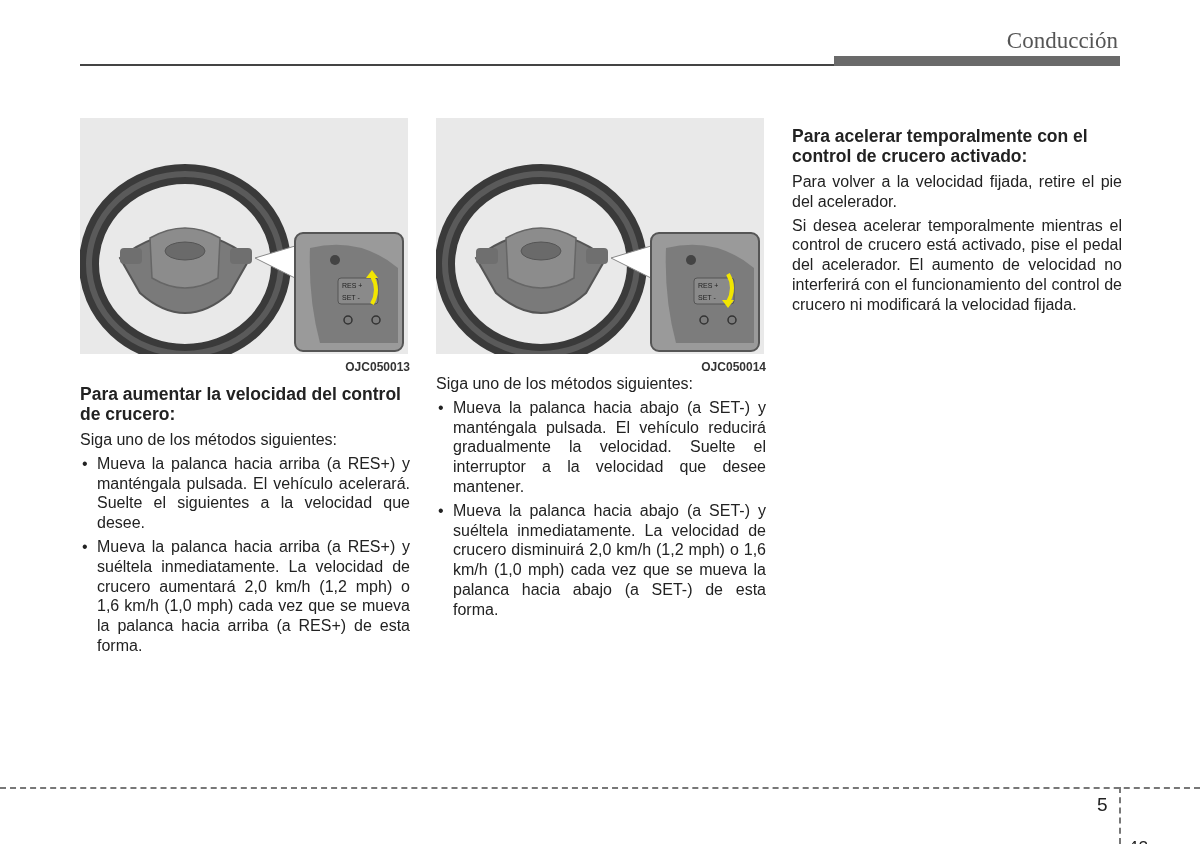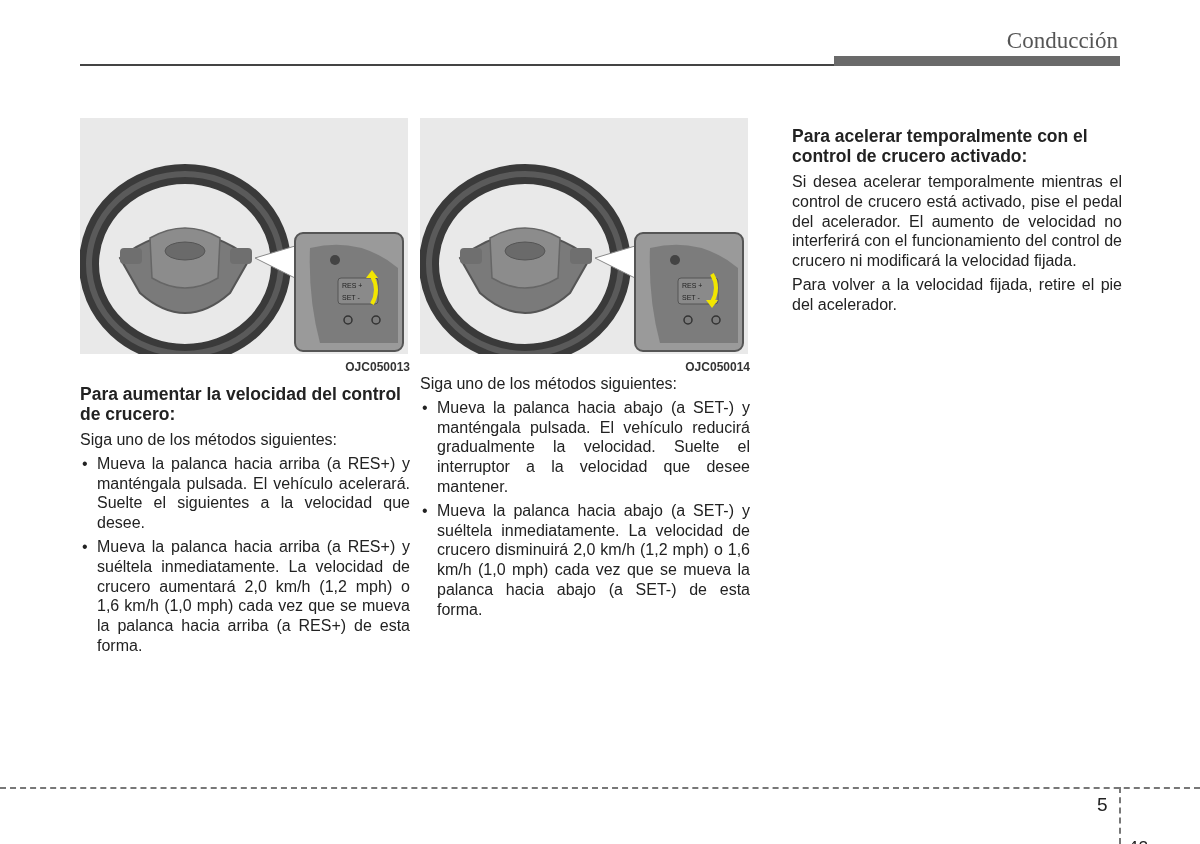--- a/index.html
+++ b/index.html
@@ -5,21 +5,21 @@
   html, body { margin:0; padding:0; }
   body { width:1200px; height:844px; background:#ffffff; position:relative; overflow:hidden;
          font-family:"Liberation Sans", sans-serif; color:#222; }
   .header-title { position:absolute; right:82px; top:28px; font-family:"Liberation Serif", serif;
                   font-size:23px; color:#555; }
   .header-line-thin { position:absolute; left:80px; top:64px; width:756px; height:2px; background:#444; }
   .header-line-thick { position:absolute; left:834px; top:56px; width:286px; height:10px; background:#6a6a6a; }
 
   .col { position:absolute; top:118px; width:330px; }
   .col1 { left:80px; }
-  .col2 { left:420px; }
+  .col2 { left:436px; }
   .col3 { left:792px; top:118px; }
 
   .figure { width:328px; height:236px; background:#e9e9e9; position:relative; overflow:hidden; }
   .fig-code { text-align:right; font-size:12px; color:#333; margin-top:6px; height:14px; line-height:14px;font-weight:bold; }
 
   h2 { font-size:17.5px; font-weight:bold; margin:10px 0 6px 0; line-height:20px; color:#222; }
   .col3 h2 { margin-top:8px; }
   p { font-size:16px; line-height:19.8px; margin:0 0 4px 0; text-align:justify; color:#222; }
   ul { list-style:none; margin:0; padding:0; }
   li { font-size:16px; line-height:19.8px; position:relative; padding-left:17px; margin-bottom:4px;
@@ -98,20 +98,20 @@
   <div class="fig-code">OJC050014</div>
   <p>Siga uno de los métodos siguientes:</p>
   <ul>
     <li><span class="bullet">•</span><span>Mueva la palanca hacia abajo (a SET-) y manténgala pulsada. El vehículo reducirá gradualmente la velocidad. Suelte el interruptor a la velocidad que desee mantener.</span></li>
     <li><span class="bullet">•</span><span>Mueva la palanca hacia abajo (a SET-) y suéltela inmediatamente. La velocidad de crucero disminuirá 2,0 km/h (1,2 mph) o 1,6 km/h (1,0 mph) cada vez que se mueva la palanca hacia abajo (a SET-) de esta forma.</span></li>
   </ul>
 </div>
 
 <div class="col col3">
   <h2>Para acelerar temporalmente con el control de crucero activado:</h2>
+  <p>Para volver a la velocidad fijada, retire el pie del acelerador.</p>
   <p>Si desea acelerar temporalmente mientras el control de crucero está activado, pise el pedal del acelerador. El aumento de velocidad no interferirá con el funcionamiento del control de crucero ni modificará la velocidad fijada.</p>
-  <p>Para volver a la velocidad fijada, retire el pie del acelerador.</p>
 </div>
 
 <div class="footer-dash"></div>
 <div class="footer-vdash"></div>
 <div class="page-chapter">5</div>
 <div class="page-number">43</div>
 
 </body></html>

